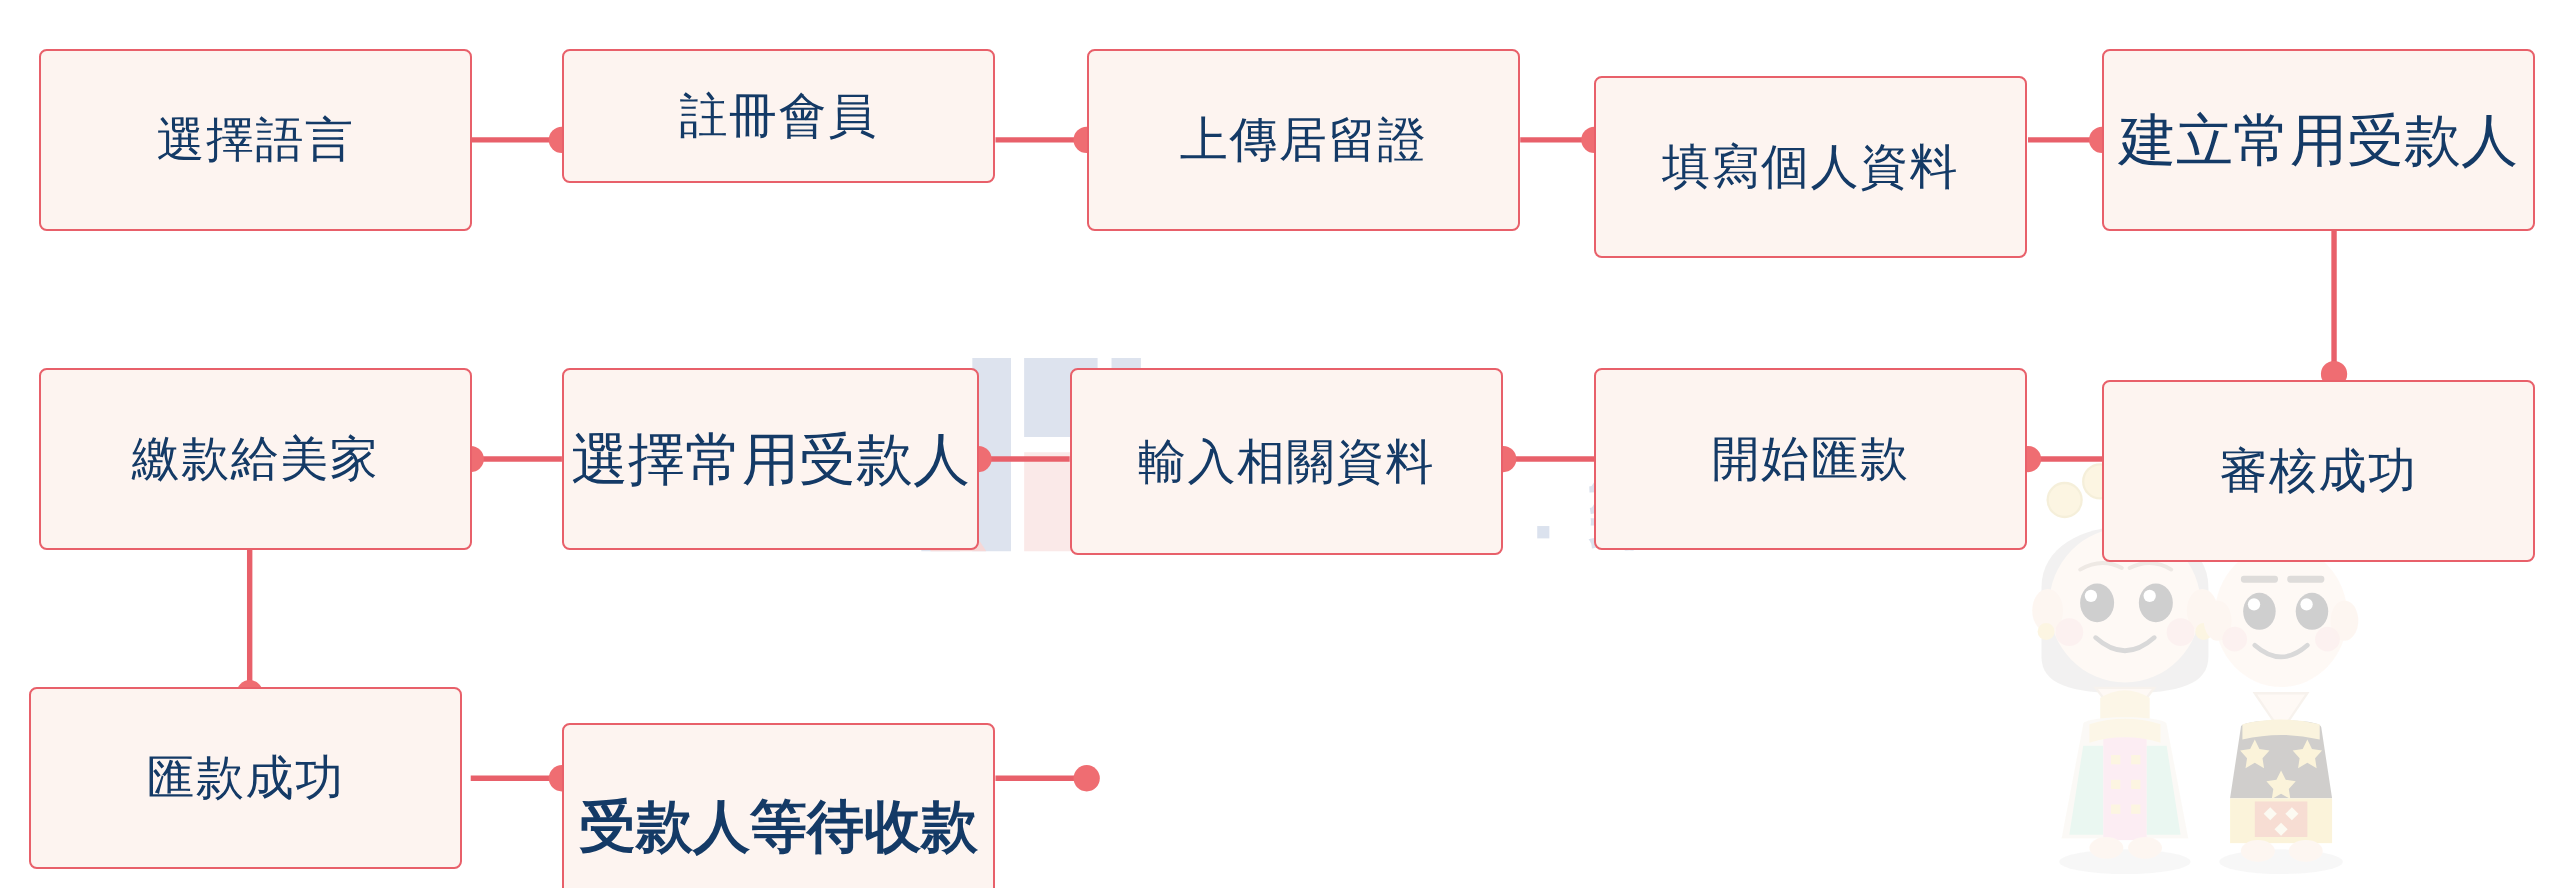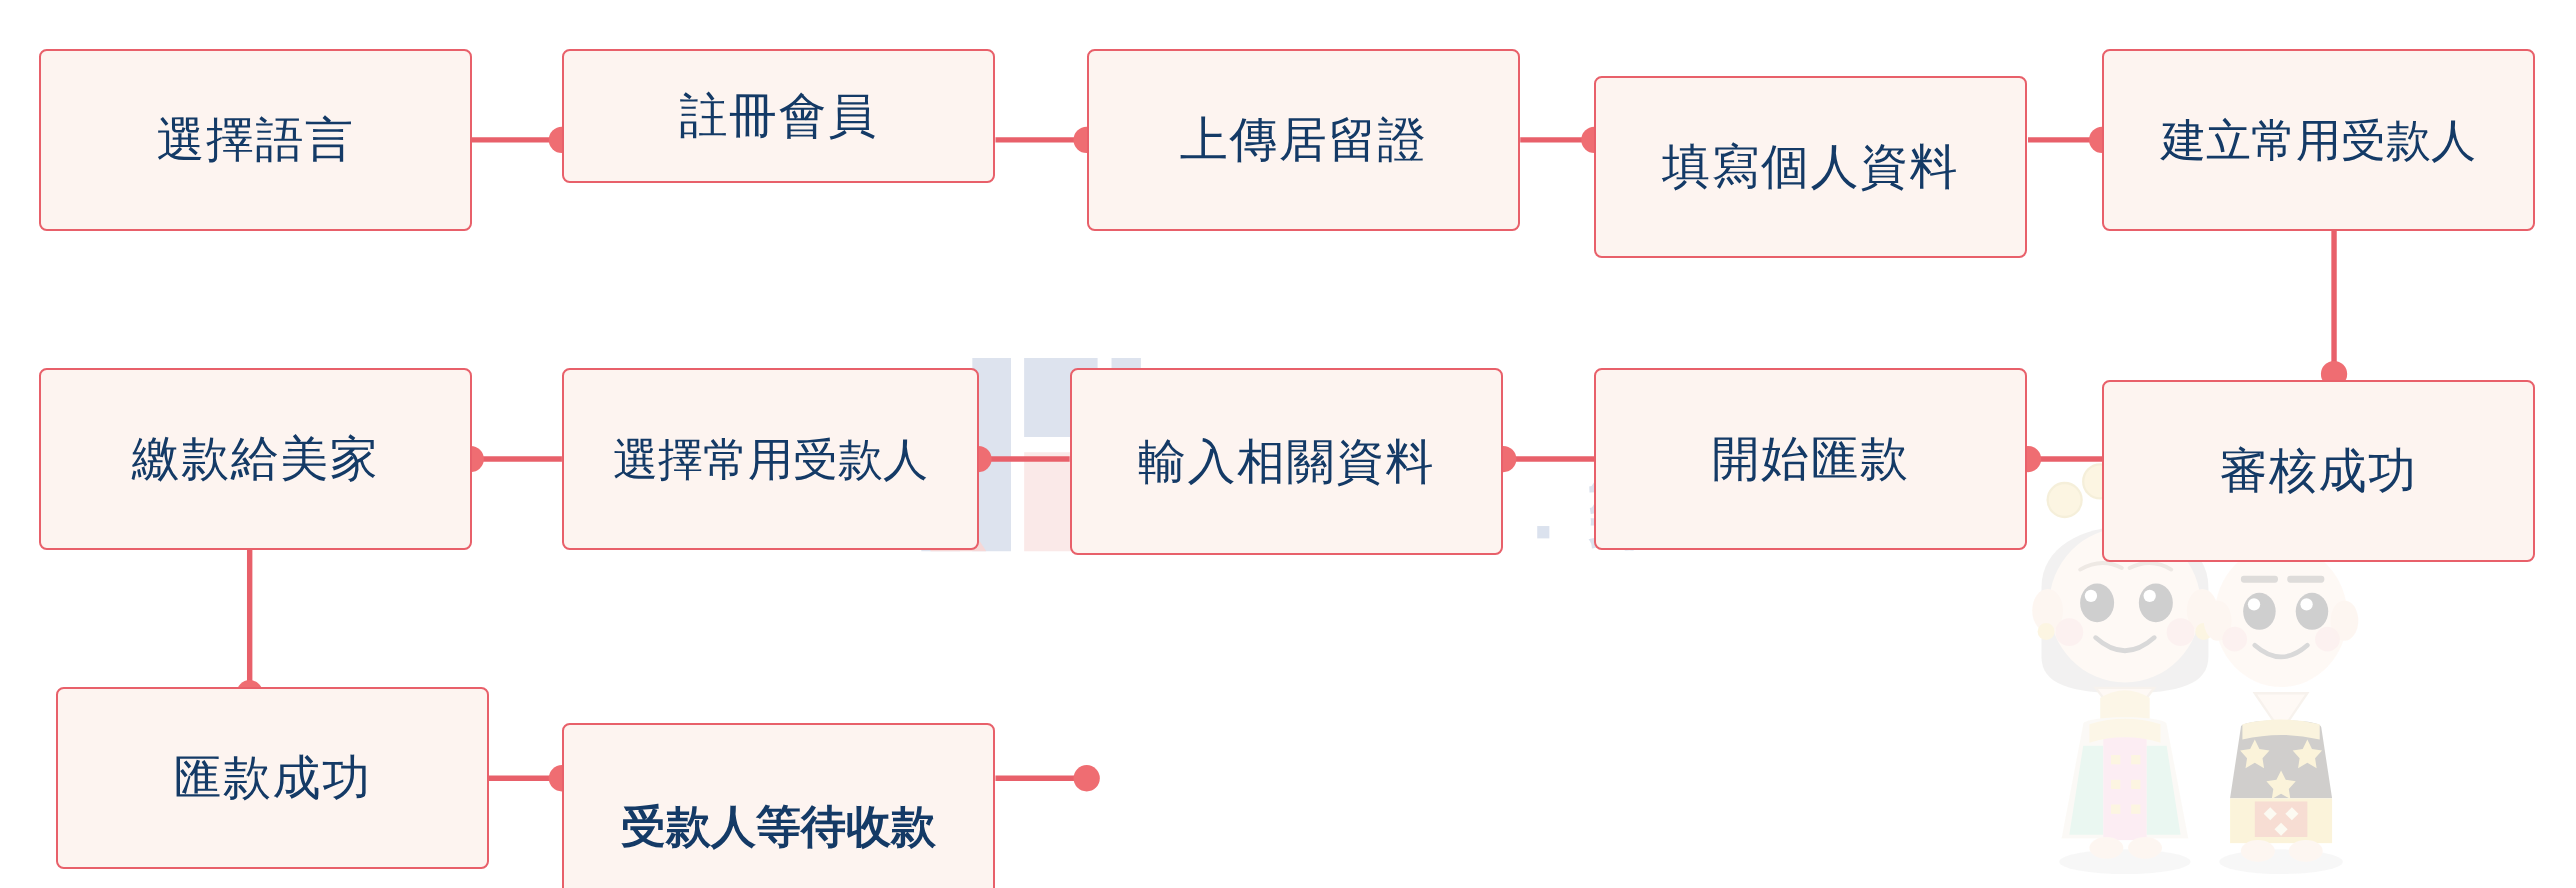--- a/index.html
+++ b/index.html
@@ -58,21 +58,21 @@
     display:flex;align-items:center;justify-content:center;
     z-index:2;
   }
   .node span{
     color:#143a66;
     font-size:48px;
     line-height:1;
     white-space:nowrap;
     letter-spacing:1.5px;
   }
-  .node.tight span{font-size:45px;letter-spacing:0px;}
+  .node.tight span{font-size:57px;letter-spacing:0px;}
 </style>
 </head>
 <body>
 
 <div id="stage">
 
   <div class="watermark">
     <svg class="wm-logo" viewBox="0 0 300 270">
 
       <path d="M12 40 L12 268 L62 268 L62 40 Z" fill="#dde3ee"></path>
@@ -253,21 +253,21 @@
   <div class="node" style="left:1070px;top:368px;width:433px;height:187px;">
     <span>輸入相關資料</span>
   </div>
   <div class="node" style="left:1594px;top:368px;width:433px;height:182px;">
     <span>開始匯款</span>
   </div>
   <div class="node" style="left:2102px;top:380px;width:433px;height:182px;">
     <span>審核成功</span>
   </div>
 
-  <div class="node" style="left:56px;top:687px;width:433px;height:182px;">
+  <div class="node" style="left:29px;top:687px;width:433px;height:182px;">
     <span>匯款成功</span>
   </div>
   <div class="node tight" style="left:562px;top:723px;width:433px;height:206px;font-weight:bold;">
     <span>受款人等待收款</span>
   </div>
 
 </div>
 
 
 </body></html>

